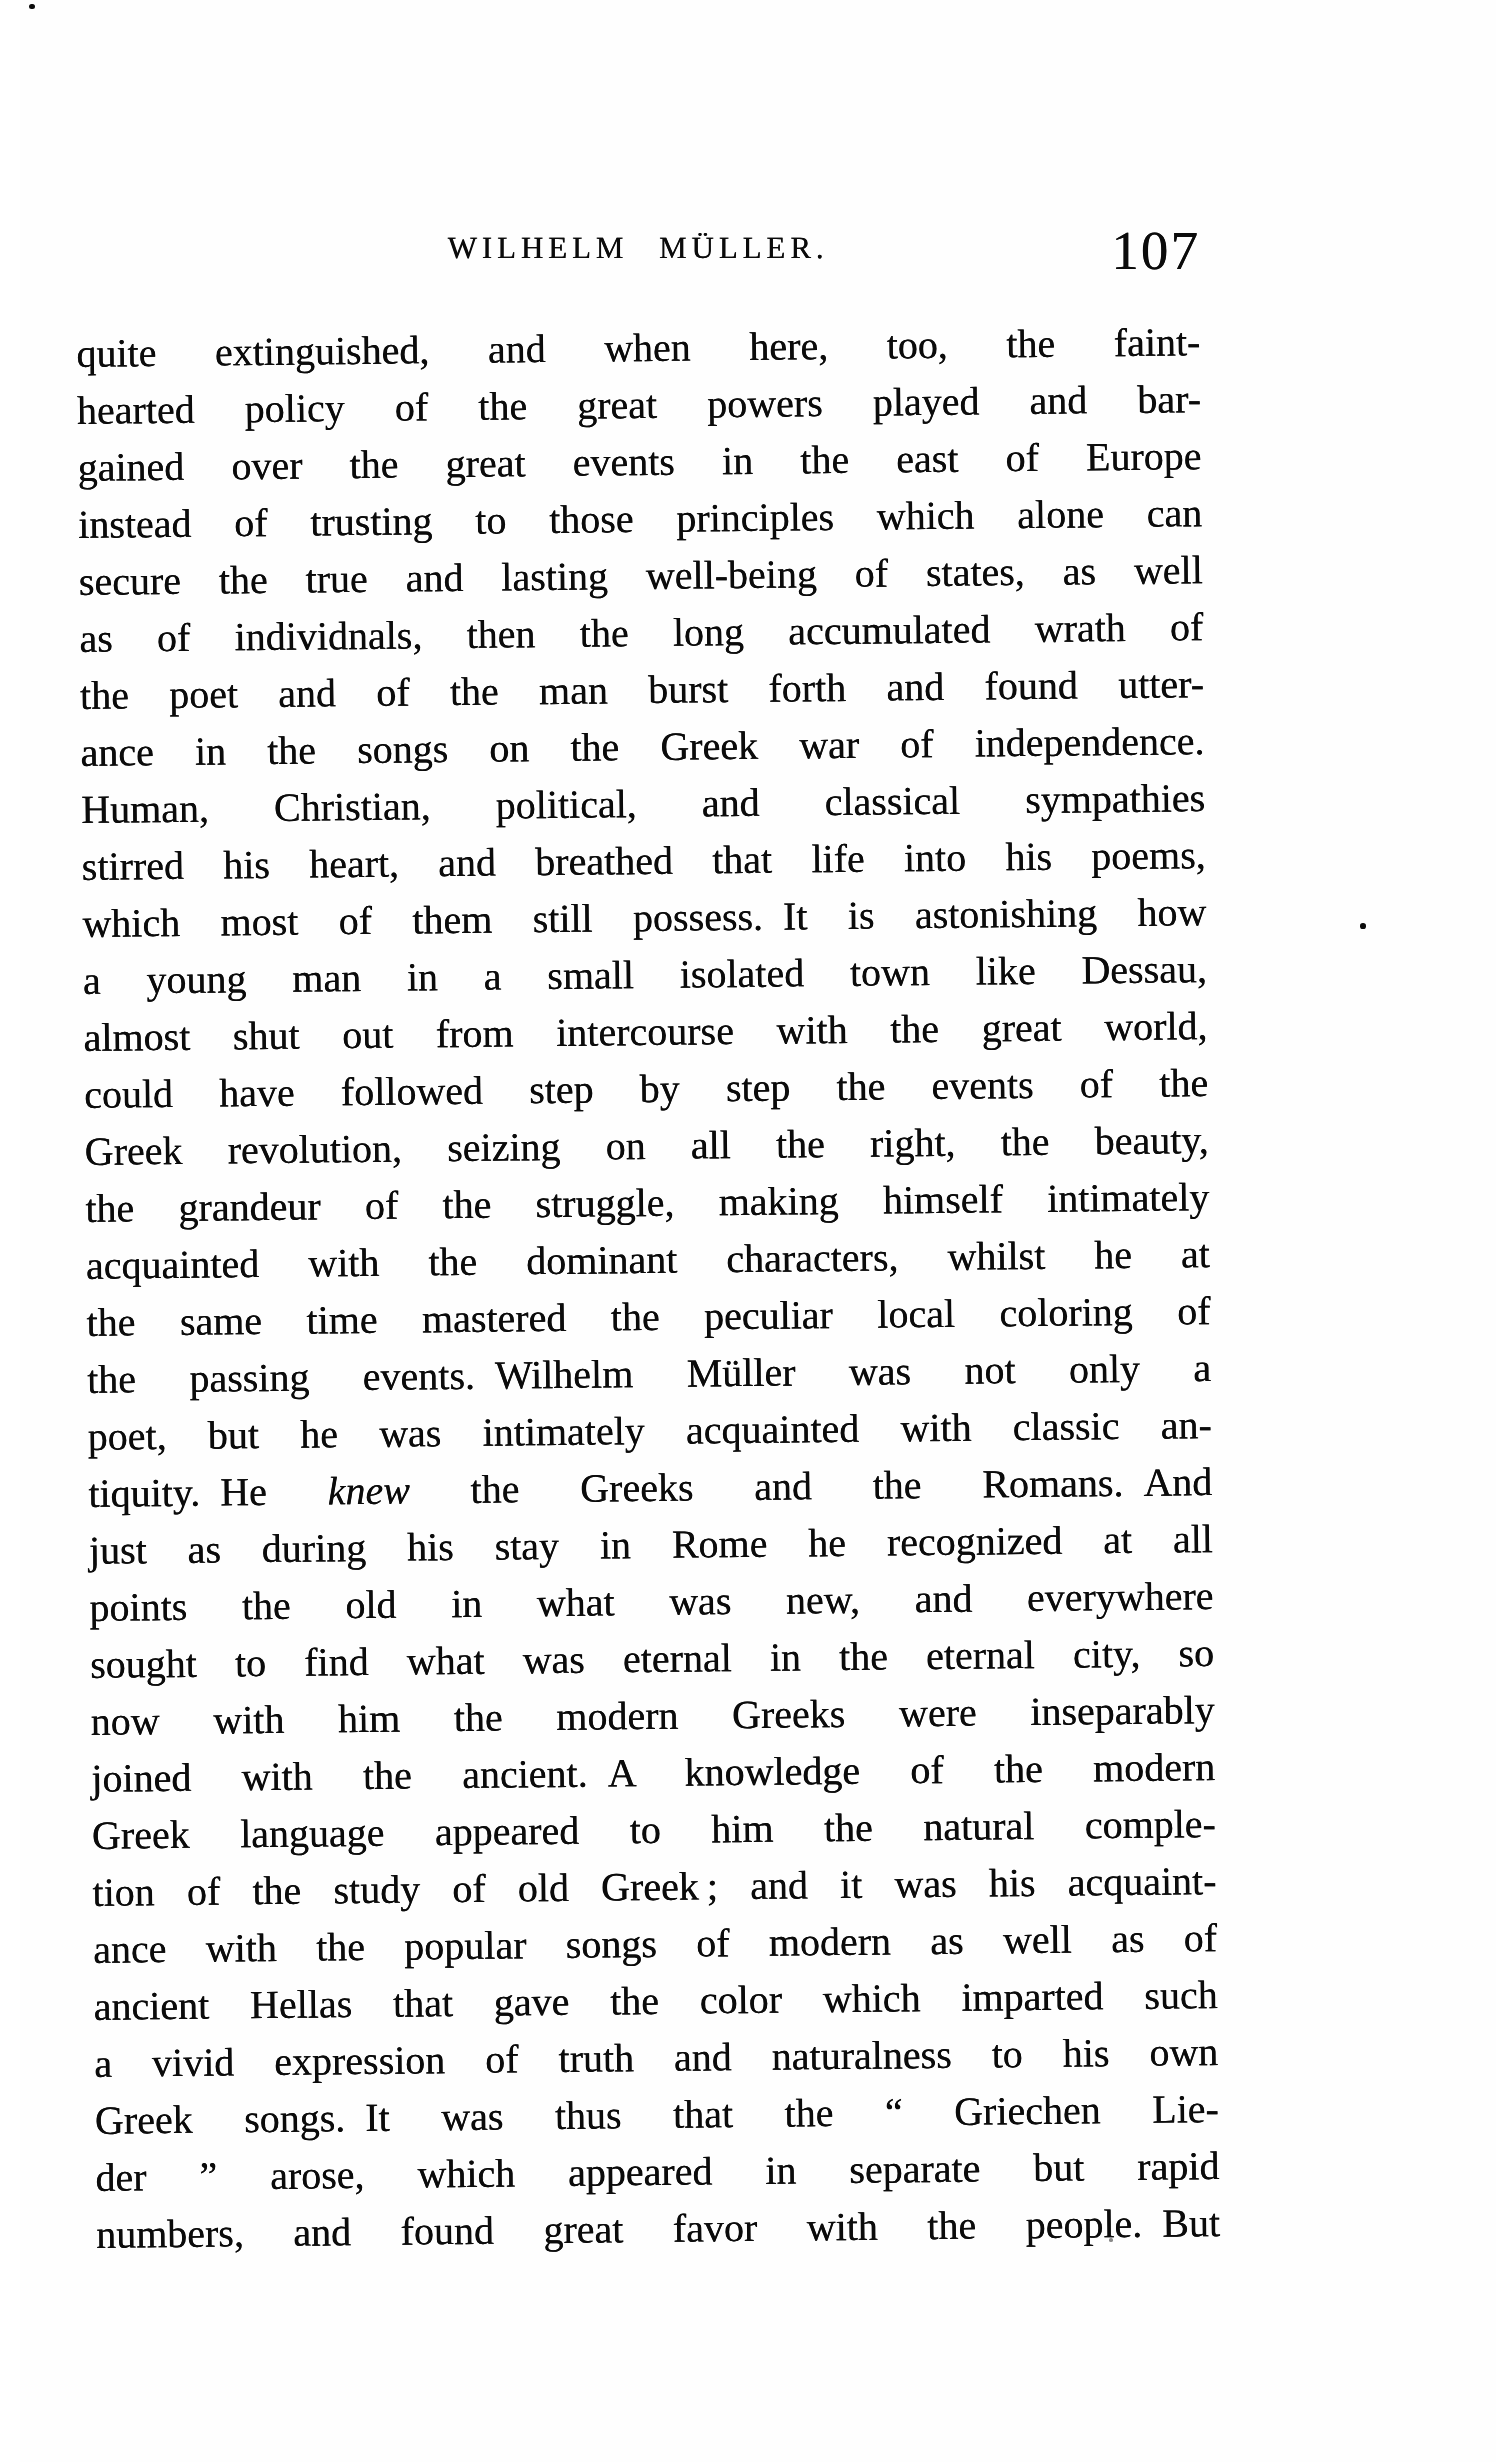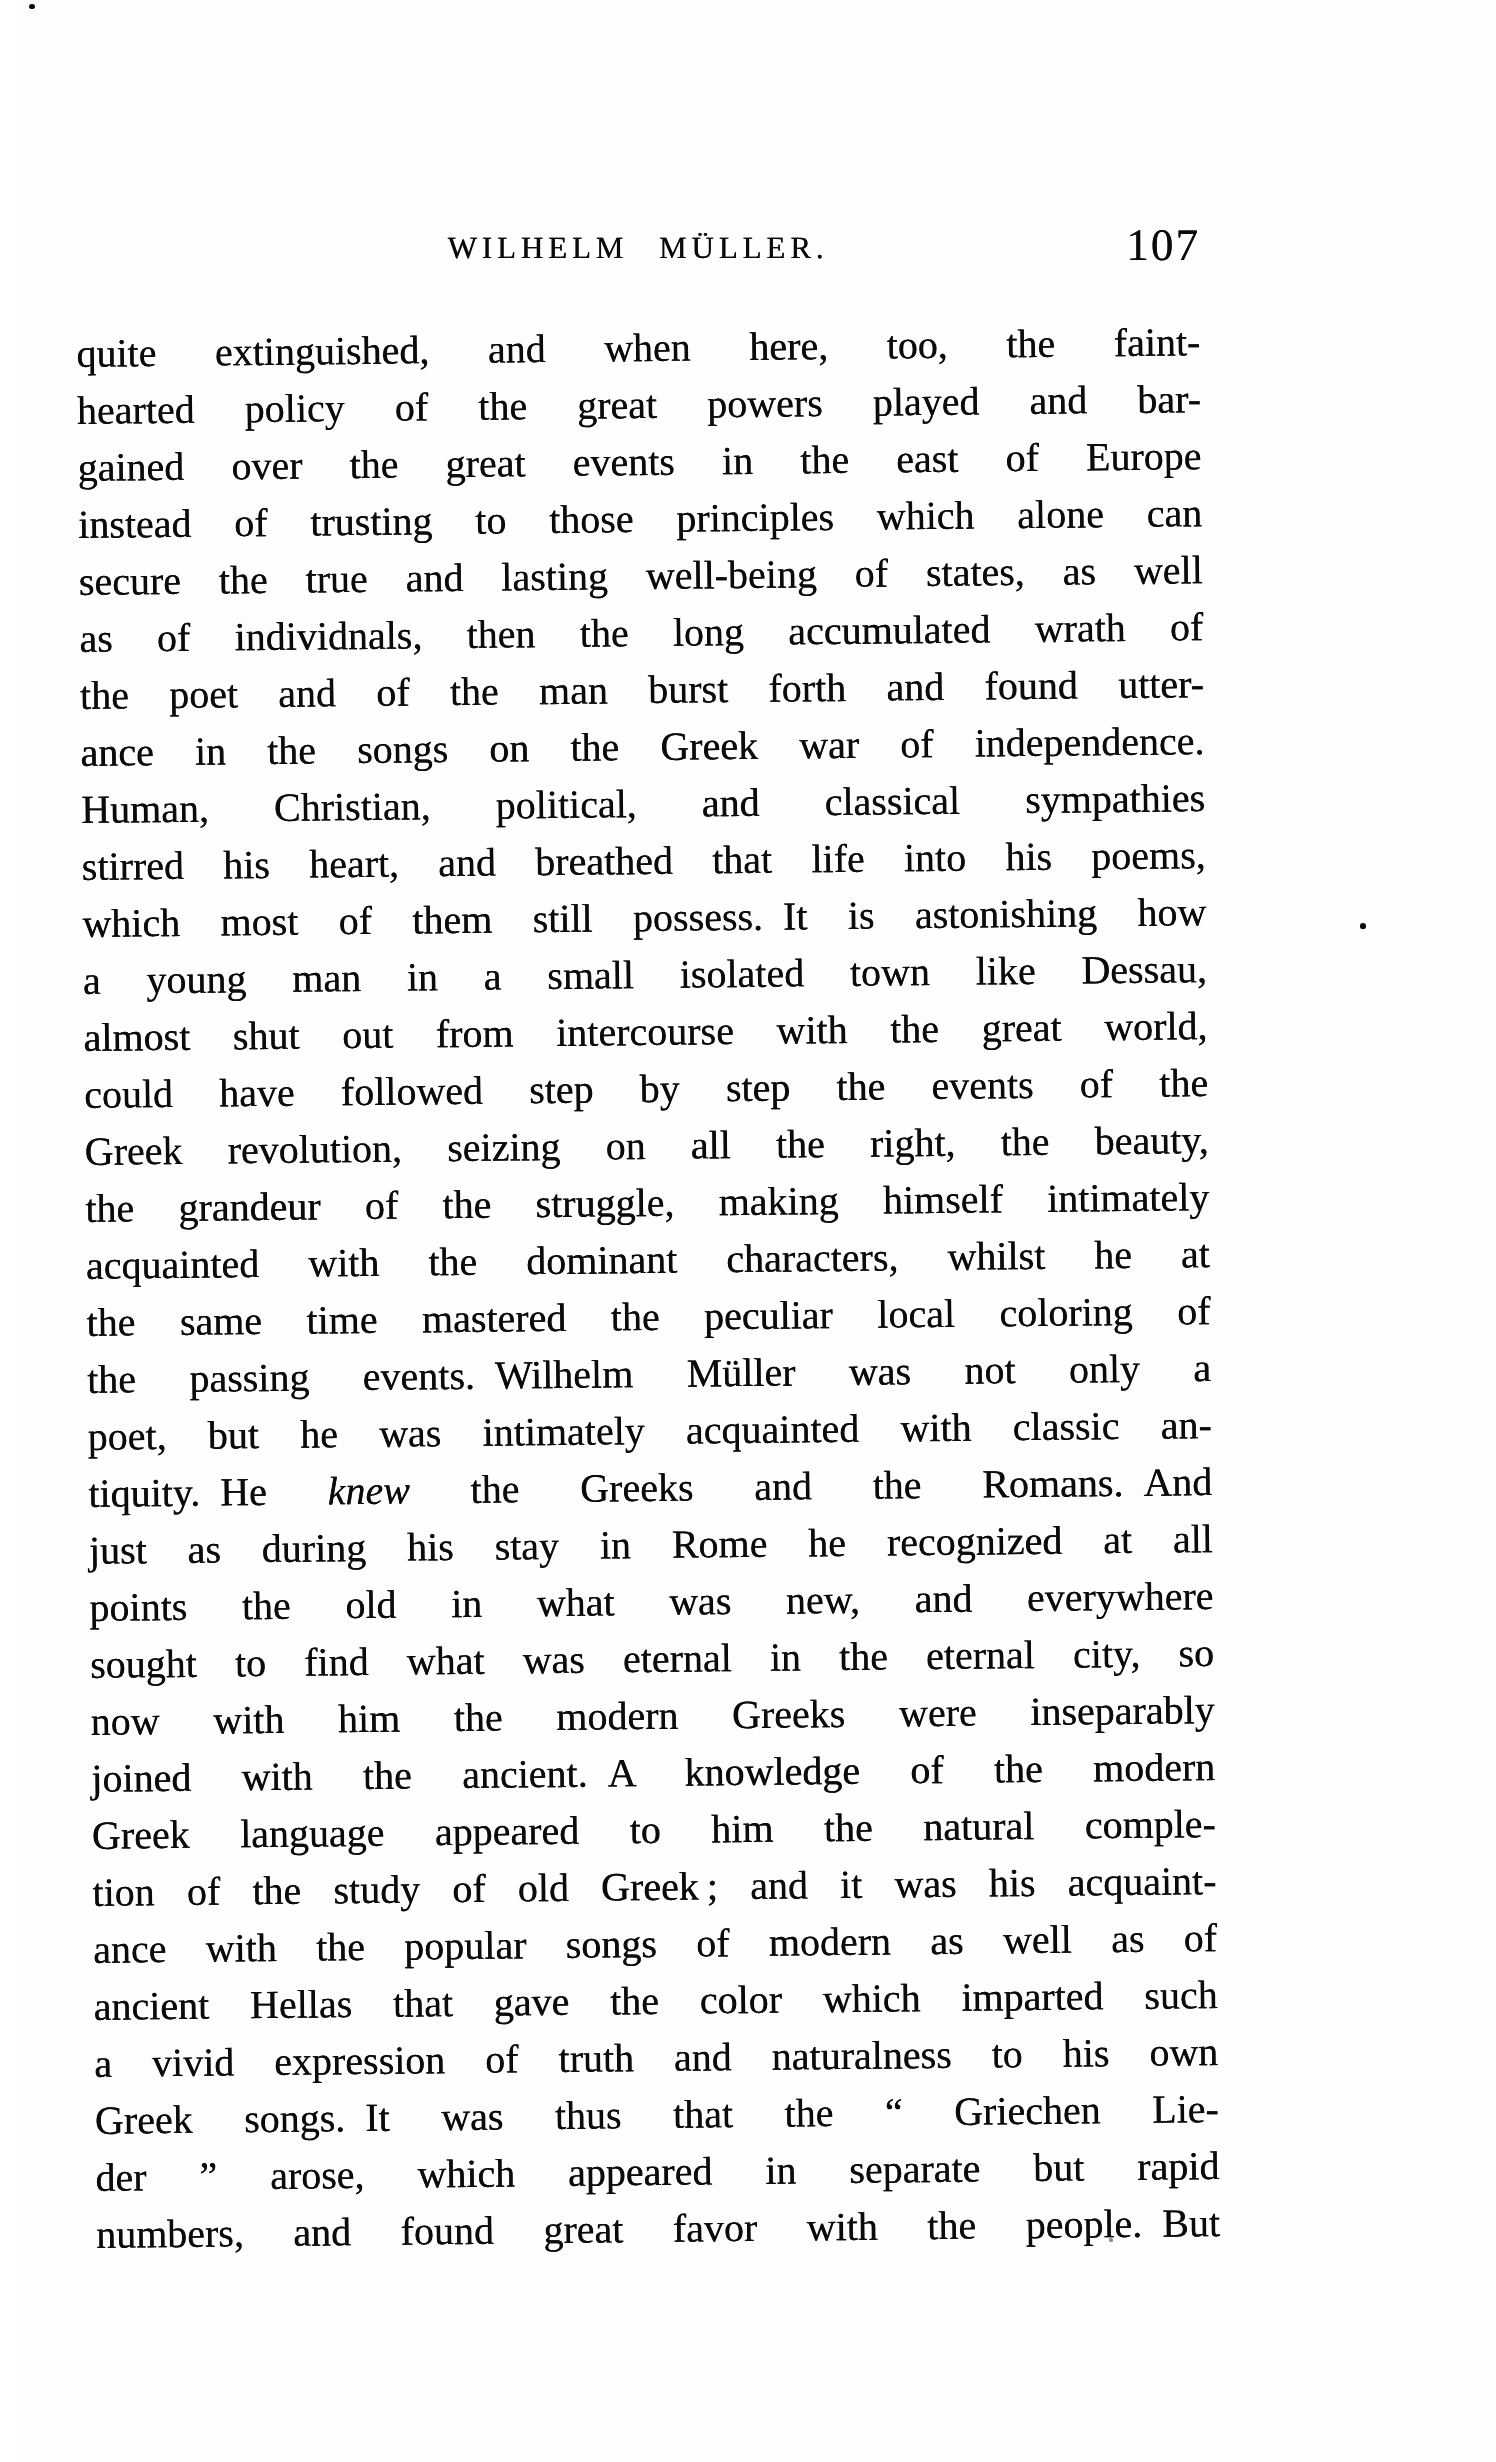--- a/index.html
+++ b/index.html
@@ -16,21 +16,21 @@
   }
   .header { position:absolute; left:56px; top:219px; width:1124px; height:56px; }
   .running-head {
     position:absolute; left:50%; top:11px; transform:translateX(-50%);
     font-size:31px; letter-spacing:4.9px; word-spacing:18px;
     white-space:nowrap;
     text-shadow:0.3px 0 0 currentColor;
   }
   .page-number {
     position:absolute; right:0; top:0;
-    font-size:45px; letter-spacing:2.1px;
+    font-size:55px; letter-spacing:2.1px;
     text-shadow:0.3px 0 0 currentColor;
   }
   .body-text {
     position:absolute; left:56px; top:325px; width:1124px;
     transform:rotate(-0.6deg);
     transform-origin:0 0;
   }
   .line {
     height:57px; line-height:57px;
     font-size:40px;

